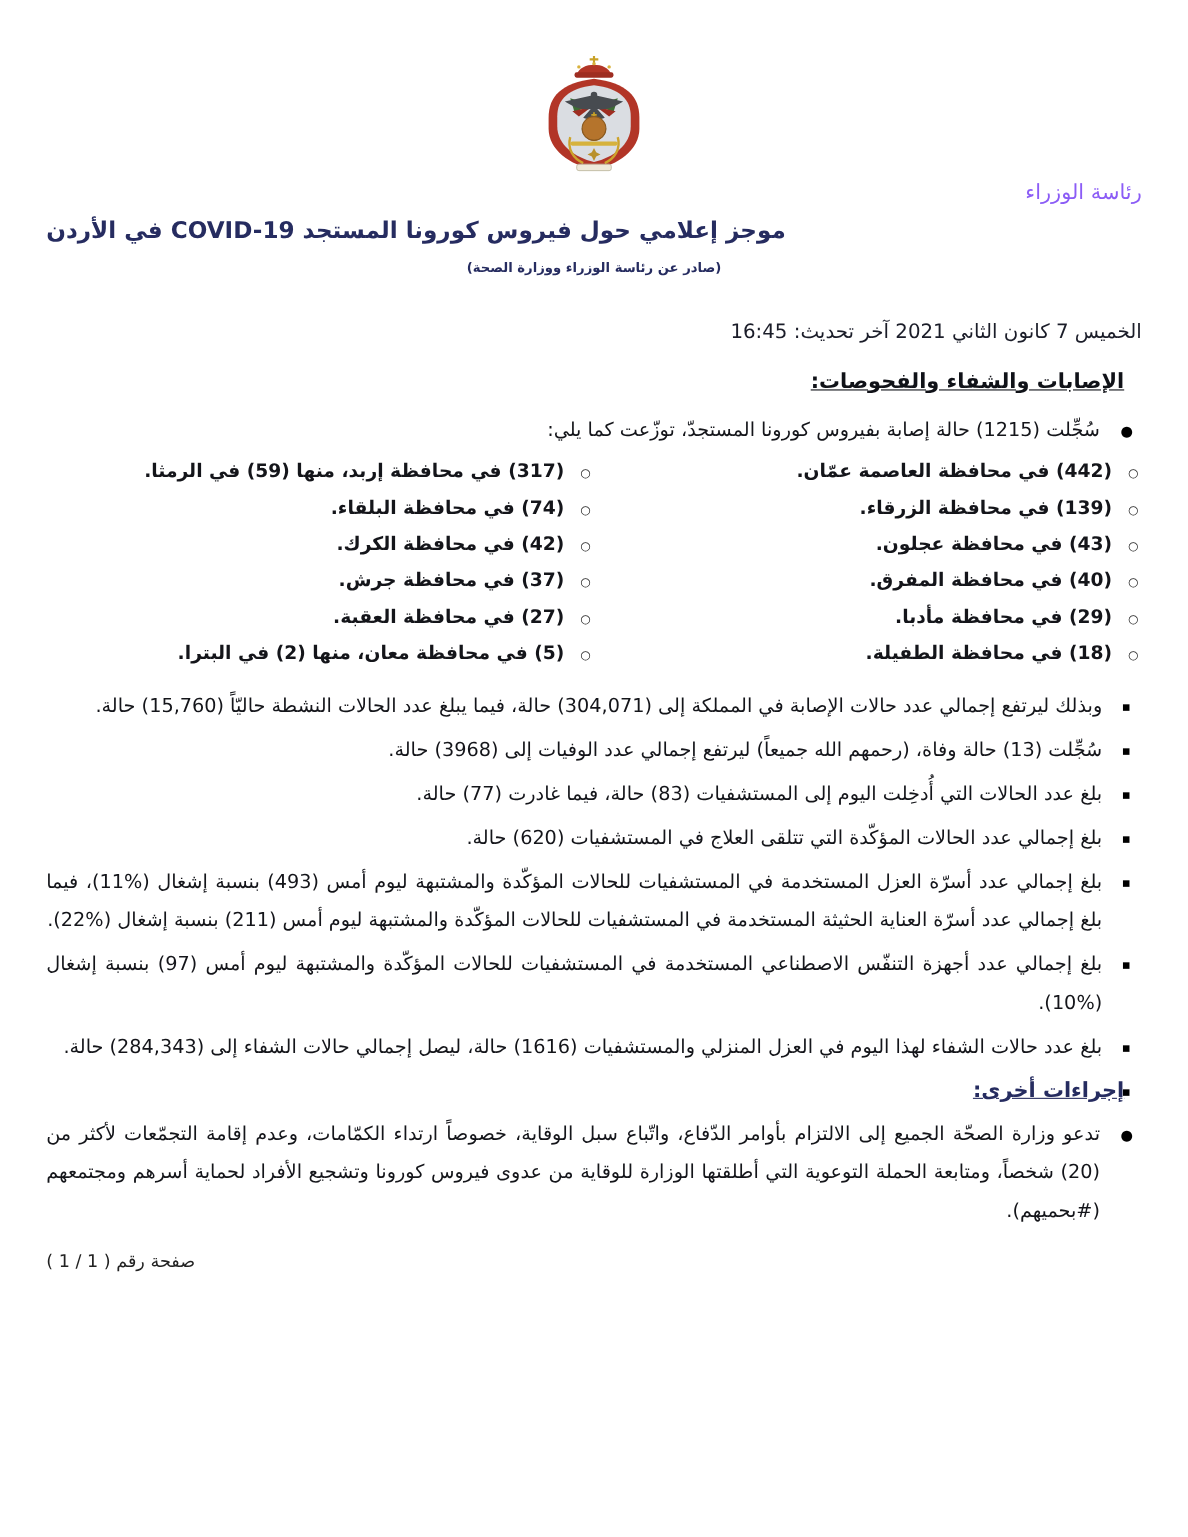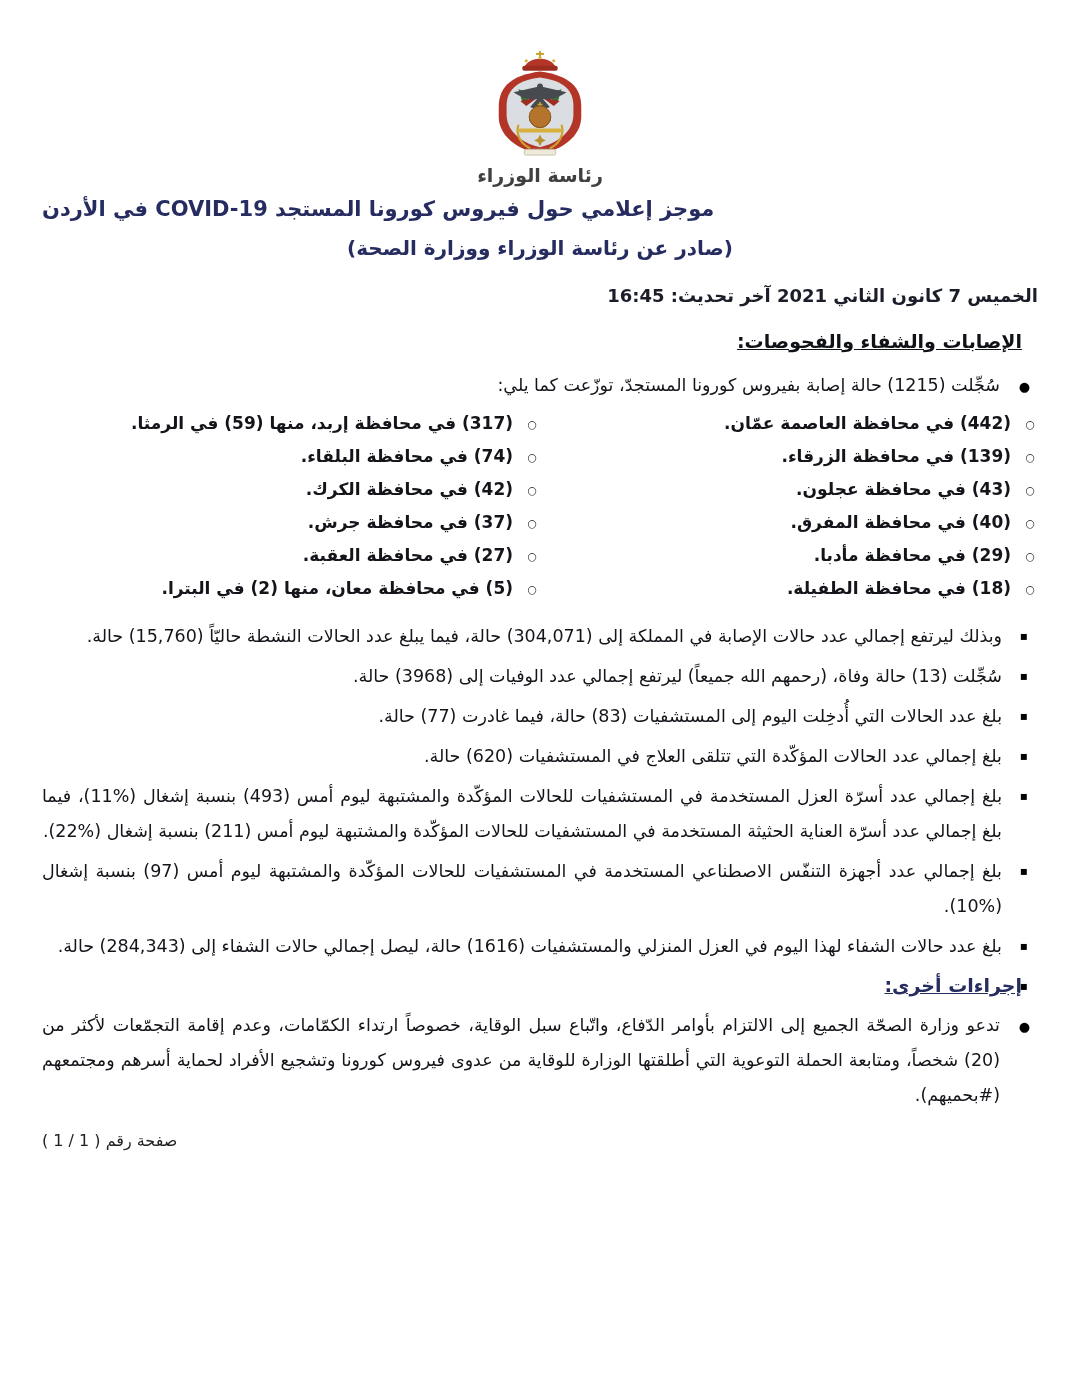--- a/index.html
+++ b/index.html
@@ -8,34 +8,34 @@
     font-family:"DejaVu Sans", sans-serif;
   }
   .page{
     box-sizing:border-box;height:100%;
     padding:50px 42px 0 42px;
     direction:rtl;color:#14151a;font-size:17px;
   }
   .logo-wrap{text-align:center;line-height:0;}
   .logo-wrap svg{display:inline-block;}
   .logo-caption{
-    line-height:1.15;font-size:19px;font-weight:bold;color:#404040;
-    margin-top:3px;letter-spacing:-0.5px;
+    line-height:1.15;font-size:19px;font-weight:normal;color:#8b5cf6;
+    margin-top:3px;letter-spacing:-0.5px;text-align:right;
   }
   .doc-title{
     margin:10px 0 0 0;text-align:left;
     font-size:21px;font-weight:bold;color:#262c60;
   }
   .doc-subtitle{
     margin-top:15px;text-align:center;
-    font-size:20px;font-weight:bold;color:#262c60;
+    font-size:12px;font-weight:bold;color:#262c60;
   }
   .date-line{
-    margin-top:25px;
-    font-size:18px;font-weight:bold;color:#1b1d29;
+    margin-top:41px;
+    font-size:18px;font-weight:normal;color:#1b1d29;
   }
   .section-heading{
     margin:24px 16px 0 0;font-size:19px;font-weight:bold;
     text-decoration:underline;color:#101218;
   }
   .section-heading.navy{color:#262c60;margin-top:10px;}
   ul{list-style:none;margin:0;padding:0;}
   .dot-item{
     position:relative;padding-right:38px;margin-top:16px;
     text-align:justify;line-height:35px;font-size:17.5px;

